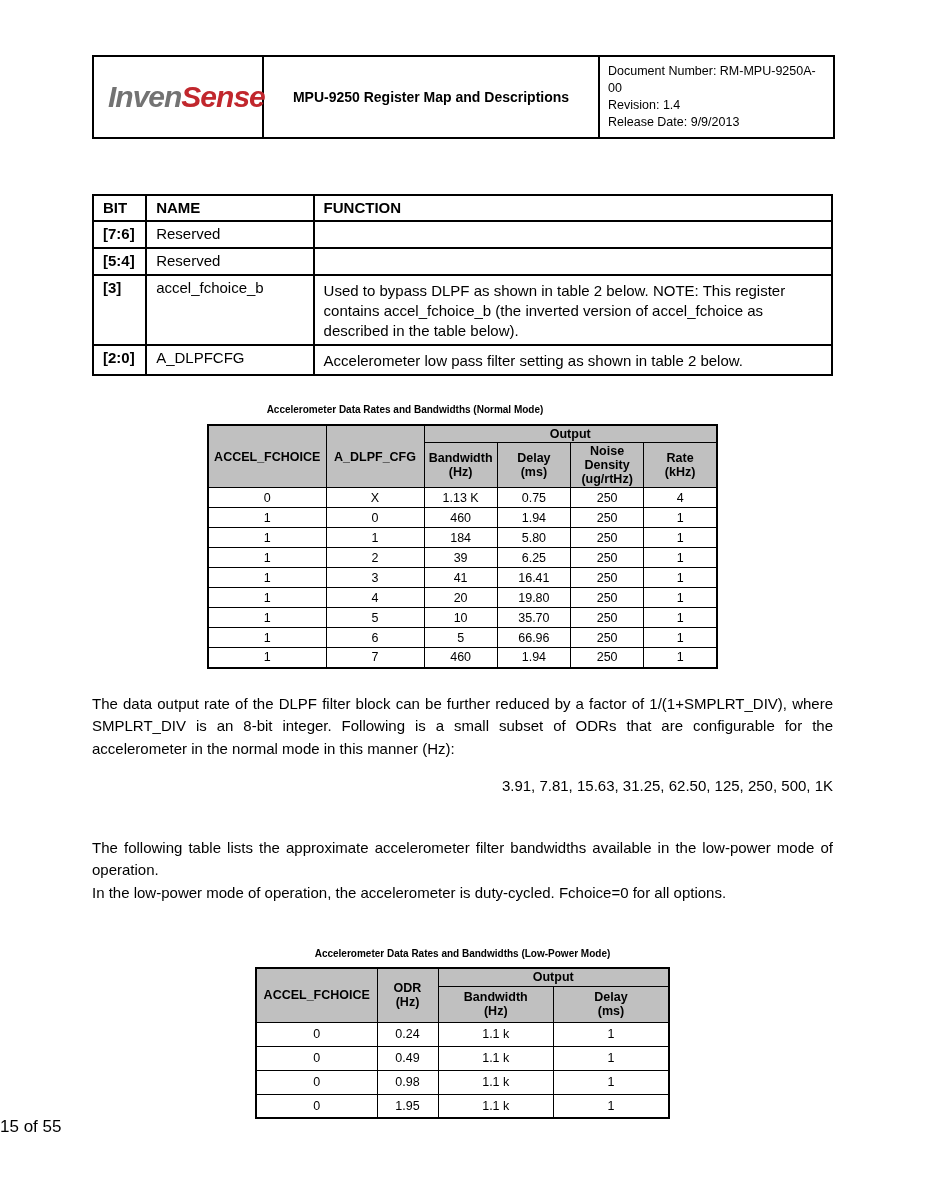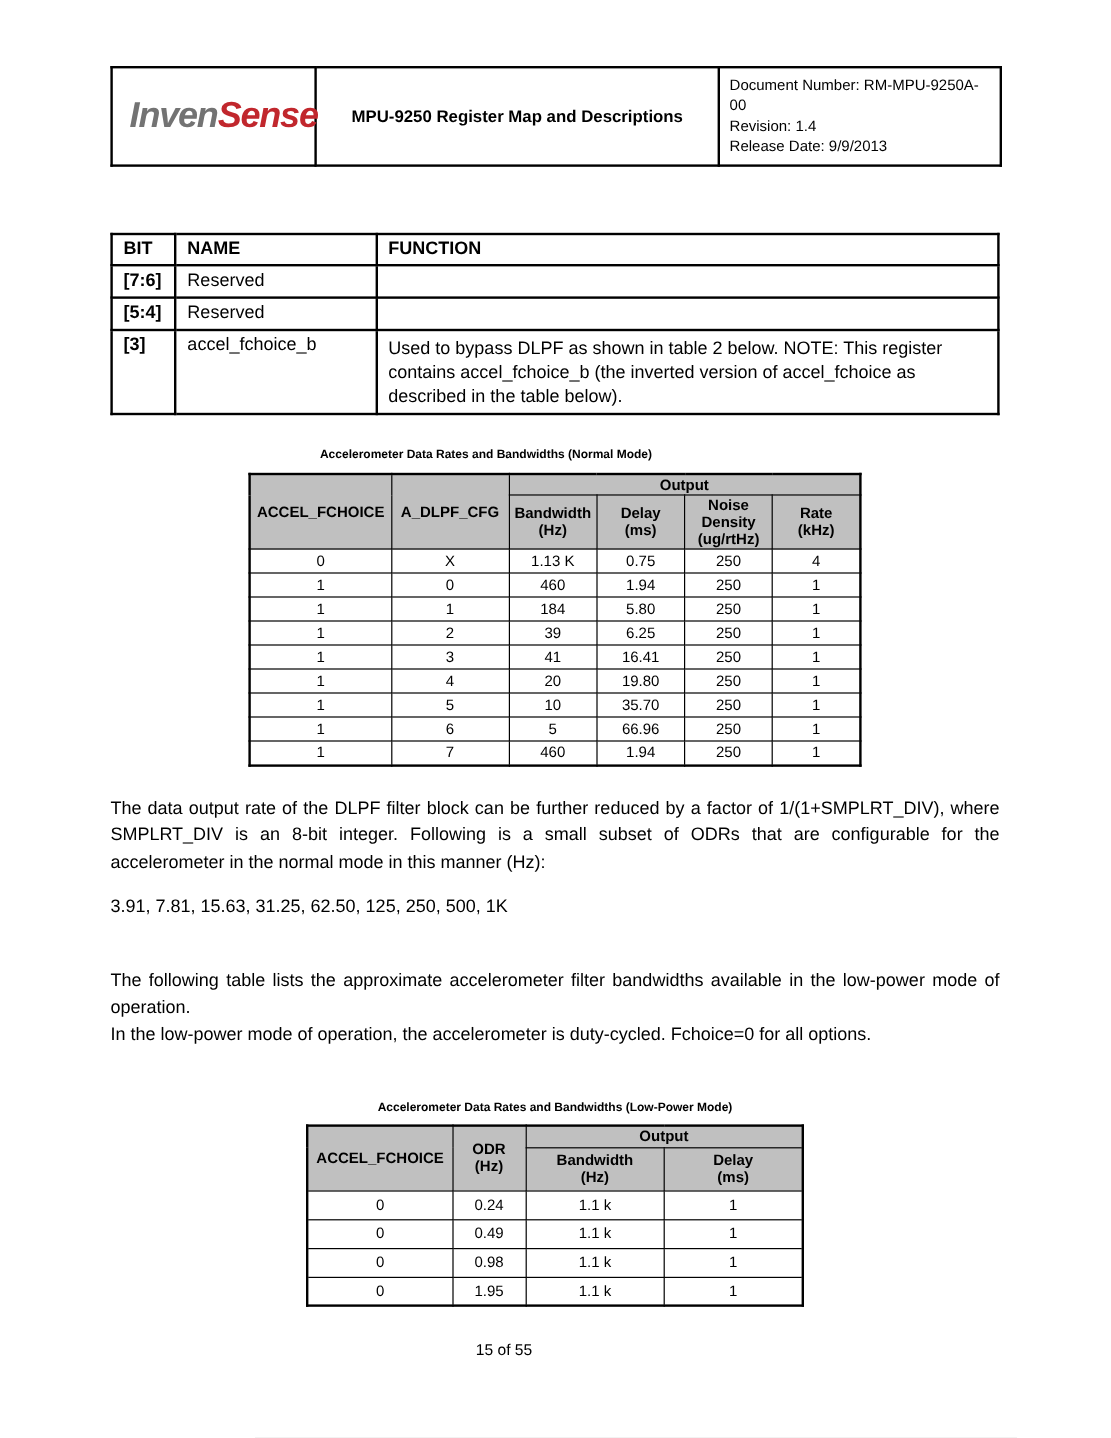--- a/index.html
+++ b/index.html
@@ -115,32 +115,31 @@
 
   
   .para {
     font-size: 15px;
     line-height: 22.5px;
     margin: 0;
     width: 741px;
   }
   .just { text-align: justify; }
   .p1 { margin-top: 24px; }
-  .p2 { margin-top: 15px; }
+  .p2 { margin-top: 15px; text-align: right; }
   .p3 { margin-top: 39px; }
   .p4 { margin-top: 0; }
 
   
   .footer {
     position: absolute;
     top: 1117px;
     left: 0;
     width: 840px;
-    text-align: center;
-    font-size: 13px;
+    font-size: 17px;
   }
 </style>
 </head>
 <body>
 
 <div class="page">
   <div class="content">
 
     <table class="header-table">
       <tbody>
@@ -173,20 +172,25 @@
       <tr class="r-std">
         <td class="bit">[5:4]</td>
         <td>Reserved</td>
         <td class="func"></td>
       </tr>
       <tr class="r-tall">
         <td class="bit">[3]</td>
         <td>accel_fchoice_b</td>
         <td class="func">Used to bypass DLPF as shown in table 2 below.  NOTE:  This register contains accel_fchoice_b (the inverted version of accel_fchoice as described in the table below).</td>
       </tr>
+      <tr class="r-last">
+        <td class="bit">[2:0]</td>
+        <td>A_DLPFCFG</td>
+        <td class="func">Accelerometer low pass filter setting as shown in table 2 below.</td>
+      </tr>
     </tbody>
       </table>
 
     <div class="table-title title-normal">Accelerometer Data Rates and Bandwidths (Normal Mode)</div>
     <table class="data-table normal-table">
       <tbody>
           <tr class="output-row">
         <th class="c1" rowspan="2">ACCEL_FCHOICE</th>
         <th class="c2" rowspan="2">A_DLPF_CFG</th>
         <th colspan="4">Output</th>

